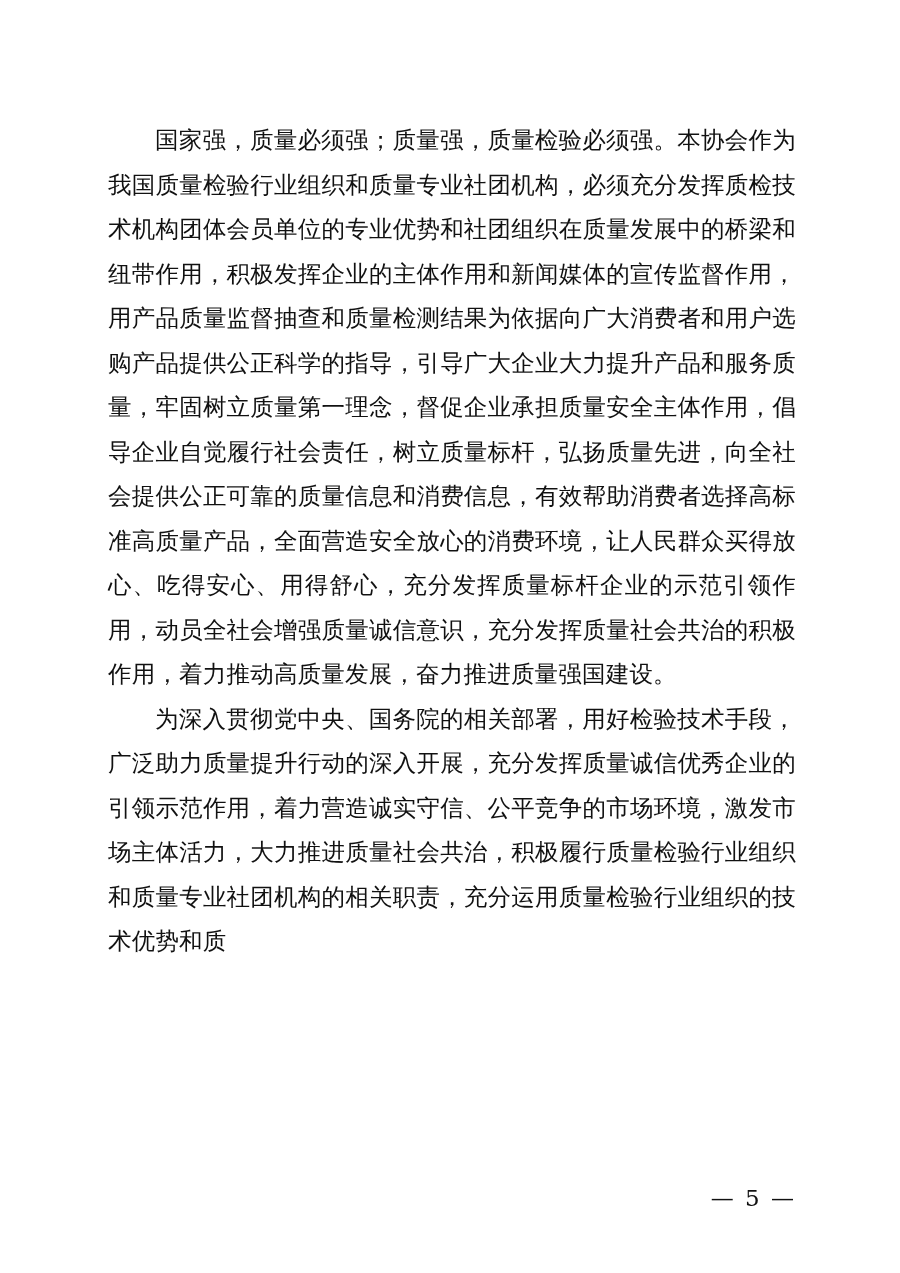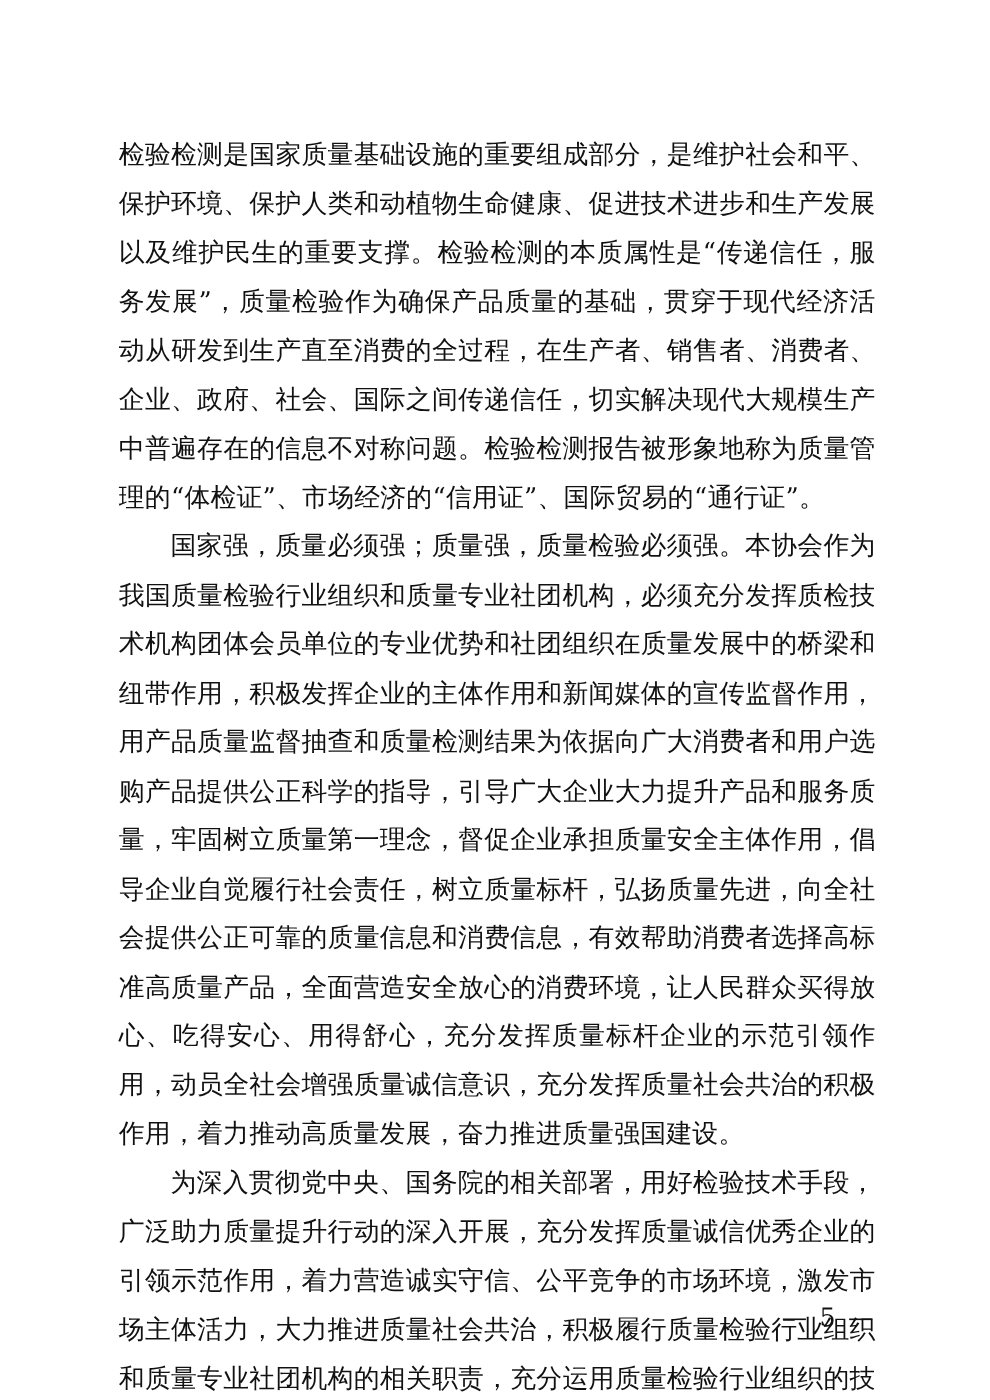--- a/index.html
+++ b/index.html
@@ -53,20 +53,19 @@
     letter-spacing: 2px;
     font-family: "DejaVu Serif", "Liberation Serif", serif;
     white-space: nowrap;
   }
 </style>
 </head>
 <body>
 
 <div class="page">
   <div class="content">
-    <p class="para">检验检测是国家质量基础设施的重要组成部分，是维护社会和平、保护环境、保护人类和动植物生命健康、促进技术进步和生产发展以及维护民生的重要支撑。检验检测的本质属性是“传递信任，服务发展”，质量检验作为确保产品质量的基础，贯穿于现代经济活动从研发到生产直至消费的全过程，在生产者、销售者、消费者、企业、政府、社会、国际之间传递信任，切实解决现代大规模生产中普遍存在的信息不对称问题。检验检测报告被形象地称为质量管理的“体检证”、市场经济的“信用证”、国际贸易的“通行证”。</p>
     <p class="para indent">国家强，质量必须强；质量强，质量检验必须强。本协会作为我国质量检验行业组织和质量专业社团机构，必须充分发挥质检技术机构团体会员单位的专业优势和社团组织在质量发展中的桥梁和纽带作用，积极发挥企业的主体作用和新闻媒体的宣传监督作用，用产品质量监督抽查和质量检测结果为依据向广大消费者和用户选购产品提供公正科学的指导，引导广大企业大力提升产品和服务质量，牢固树立质量第一理念，督促企业承担质量安全主体作用，倡导企业自觉履行社会责任，树立质量标杆，弘扬质量先进，向全社会提供公正可靠的质量信息和消费信息，有效帮助消费者选择高标准高质量产品，全面营造安全放心的消费环境，让人民群众买得放心、吃得安心、用得舒心，充分发挥质量标杆企业的示范引领作用，动员全社会增强质量诚信意识，充分发挥质量社会共治的积极作用，着力推动高质量发展，奋力推进质量强国建设。</p>
     <p class="para indent">为深入贯彻党中央、国务院的相关部署，用好检验技术手段，广泛助力质量提升行动的深入开展，充分发挥质量诚信优秀企业的引领示范作用，着力营造诚实守信、公平竞争的市场环境，激发市场主体活力，大力推进质量社会共治，积极履行质量检验行业组织和质量专业社团机构的相关职责，充分运用质量检验行业组织的技术优势和质</p>
   </div>
   <div class="footer">
     <div class="page-number">— 5 —</div>
   </div>
 </div>
 
 </body></html>

